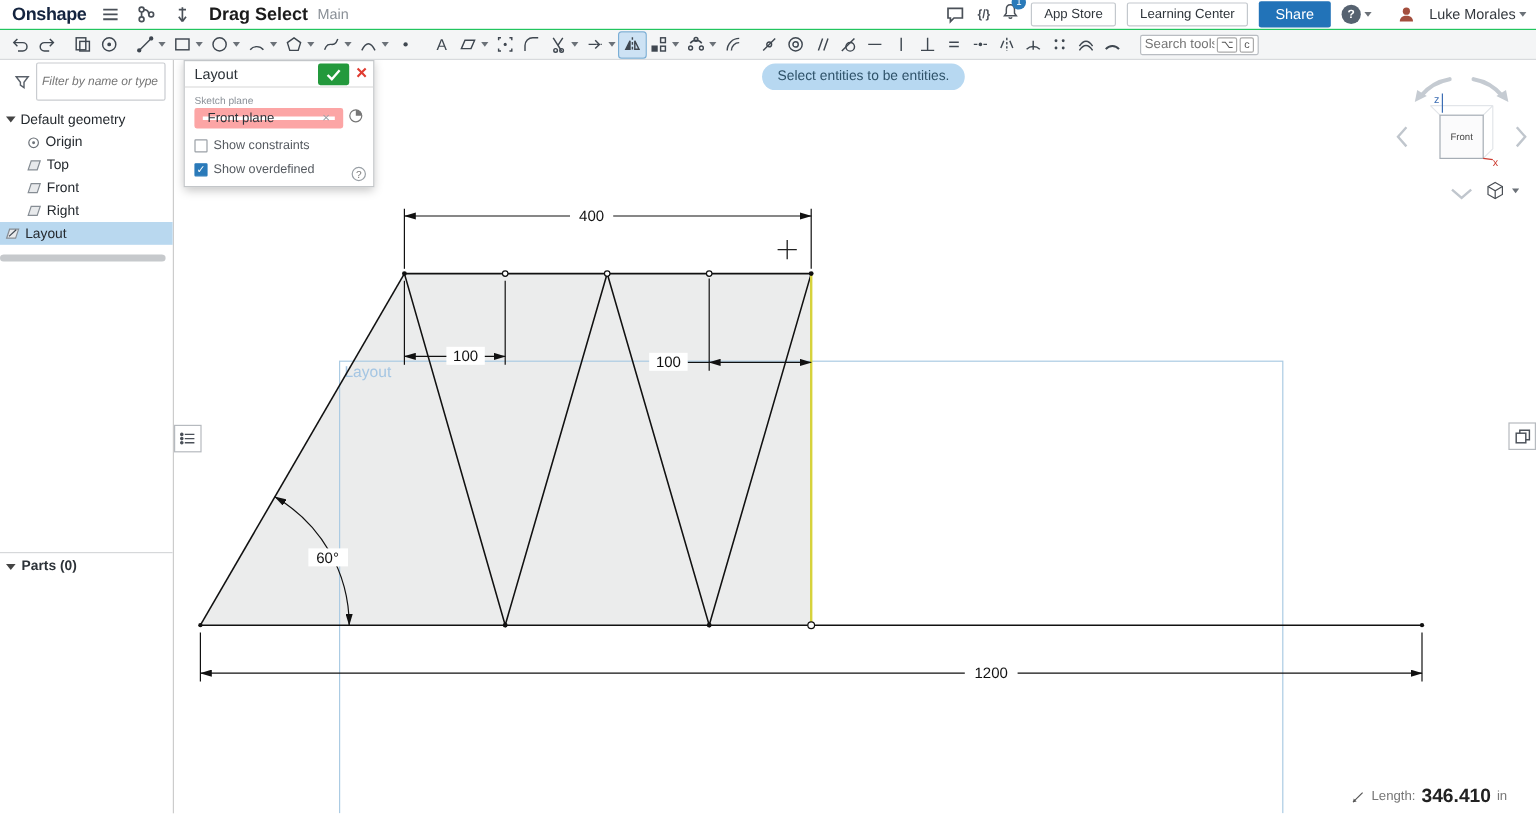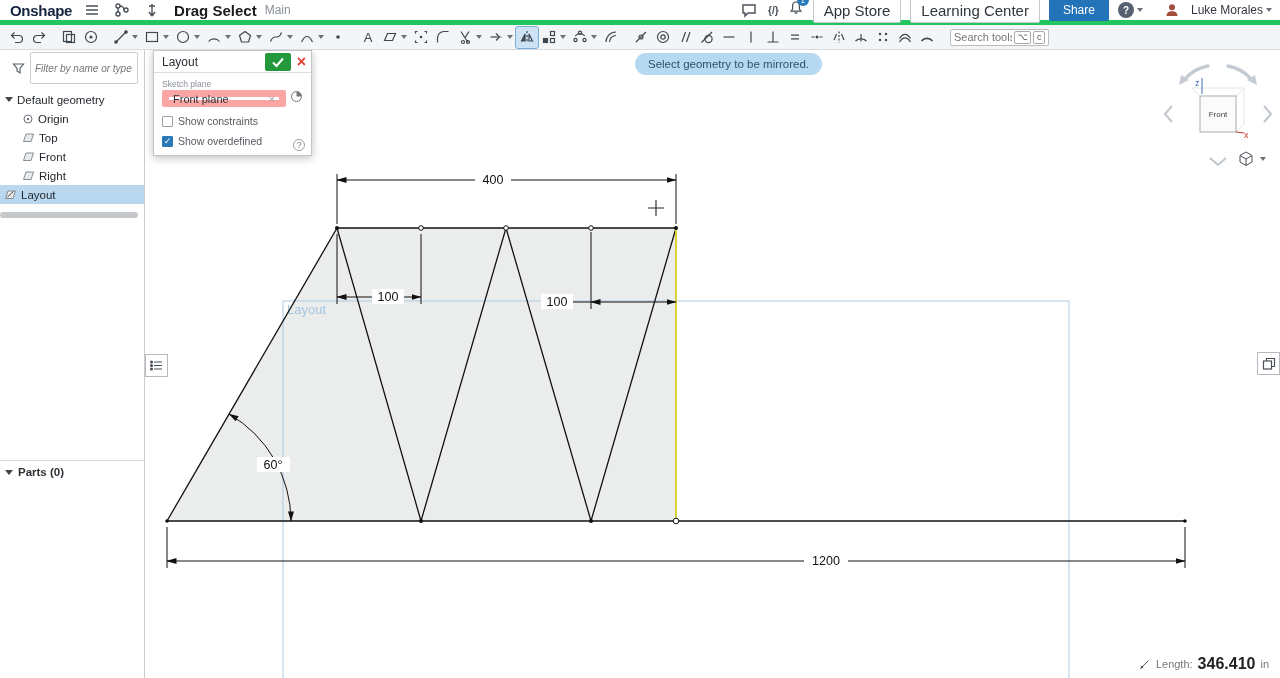--- a/index.html
+++ b/index.html
@@ -1,31 +1,31 @@
 <!DOCTYPE html>
 <html><head>
 <meta charset="utf-8">
 <style>
   * { margin:0; padding:0; box-sizing:border-box; }
   html,body { width:1280px; height:678px; overflow:hidden; background:#fff;
     font-family:"Liberation Sans", sans-serif; color:#222; }
   .app { display:grid; grid-template-rows:25px 25px 1fr; width:1280px; height:678px; }
 
   
-  header { display:flex; align-items:center; background:#fff; border-bottom:5px solid #22c55e; padding:0 8px; }
+  header { display:flex; align-items:center; background:#fff; border-bottom:1px solid #22c55e; padding:0 8px; }
   .logo { font-weight:bold; font-size:15px; color:#14243f; letter-spacing:-0.3px; margin-left:2px; }
   .hicon { display:flex; align-items:center; justify-content:center; width:20px; height:20px; margin-left:10px; cursor:pointer; }
   .hicon svg { stroke:#4a5058; fill:none; stroke-width:1.4; }
   .doc-title { font-weight:bold; font-size:15px; margin-left:12px; color:#1b1b1b; }
   .workspace { font-size:12px; color:#8a9097; margin-left:8px; }
   .hdr-right { margin-left:auto; display:flex; align-items:center; gap:9px; }
   .bell-wrap { position:relative; }
   .badge { position:absolute; top:-6px; right:-5px; background:#2a7ab9; color:#fff; font-size:8px;
     width:12px; height:12px; border-radius:50%; display:flex; align-items:center; justify-content:center; }
-  .btn-outline { font-size:15px; color:#30363c; background:#fff; border:1px solid #c3c8cd; border-radius:2px;
+  .btn-outline { font-size:11px; color:#30363c; background:#fff; border:1px solid #c3c8cd; border-radius:2px;
     padding:3px 10px; cursor:pointer; }
   .btn-share { font-size:12px; color:#fff; background:#2273b8; border:none; border-radius:2px; padding:4px 14px; cursor:pointer; }
   .help-circle { width:16px; height:16px; border-radius:50%; background:#566270; color:#fff; font-size:10px;
     font-weight:bold; display:flex; align-items:center; justify-content:center; cursor:pointer; }
   .dd { width:0; height:0; border-left:3.5px solid transparent; border-right:3.5px solid transparent;
     border-top:4px solid #6b7178; display:inline-block; margin-left:3px; }
   .user-name { font-size:12px; color:#33383e; }
   .code-icon { font-size:10px; font-weight:bold; color:#4a5058; }
 
   
@@ -98,21 +98,21 @@
   
   .viewcube { position:absolute; left:1013px; top:8px; width:120px; height:112px; }
   .cube-btn { position:absolute; left:1092px; top:100px; display:flex; align-items:center; gap:2px; cursor:pointer; }
   .edge-btn { position:absolute; width:23px; height:23px; background:#fff; border:1px solid #b6babf;
     display:flex; align-items:center; justify-content:center; cursor:pointer; }
   .edge-btn svg { stroke:#4a5058; fill:none; stroke-width:1.2; }
   #edge-left { left:0; top:304px; }
   #edge-right { left:1112px; top:302px; }
 
   
-  .status { position:absolute; right:11px; bottom:5px; display:flex; align-items:center; gap:5px; font-size:11px; color:#777; }
+  .status { position:absolute; right:24px; bottom:5px; display:flex; align-items:center; gap:5px; font-size:11px; color:#777; }
   .status b { color:#222; font-size:16px; }
 </style>
 </head>
 <body>
 
 <div class="app">
 
   <header>
     <span class="logo">Onshape</span>
     <span class="hicon">
@@ -546,21 +546,21 @@
             <span class="lbl">Show constraints</span>
           </label>
           <label class="cb">
             <span class="box checked">✓</span>
             <span class="lbl">Show overdefined</span>
           </label>
           <div class="dlg-help">?</div>
         </div>
       </div>
 
-      <div class="tooltip">Select geometry to be mirrored.</div>
+      <div class="tooltip">Select entities to be entities.</div>
 
       <svg class="viewcube" width="120" height="112">
         <path d="M26 22 A 40 40 0 0 1 50 8" stroke="#c5cbd2" stroke-width="3.5" fill="none" stroke-linecap="round"></path>
         <path d="M70 8 A 40 40 0 0 1 94 22" stroke="#c5cbd2" stroke-width="3.5" fill="none" stroke-linecap="round"></path>
         <polygon points="21,27 23,17 31,22" fill="#c5cbd2"></polygon>
         <polygon points="99,27 97,17 89,22" fill="#c5cbd2"></polygon>
         <path d="M42 38 L34 30 M78 38 L86 30 M34 30 H86 M86 30 V66 L78 74" stroke="#e2e5e9" fill="none"></path>
         <rect x="42" y="38" width="36" height="36" fill="#fbfbfc" stroke="#a6adb5"></rect>
         <text x="60" y="59" font-size="8" fill="#444" text-anchor="middle">Front</text>
         <line x1="44" y1="36" x2="44" y2="20" stroke="#3c6eb4"></line>

